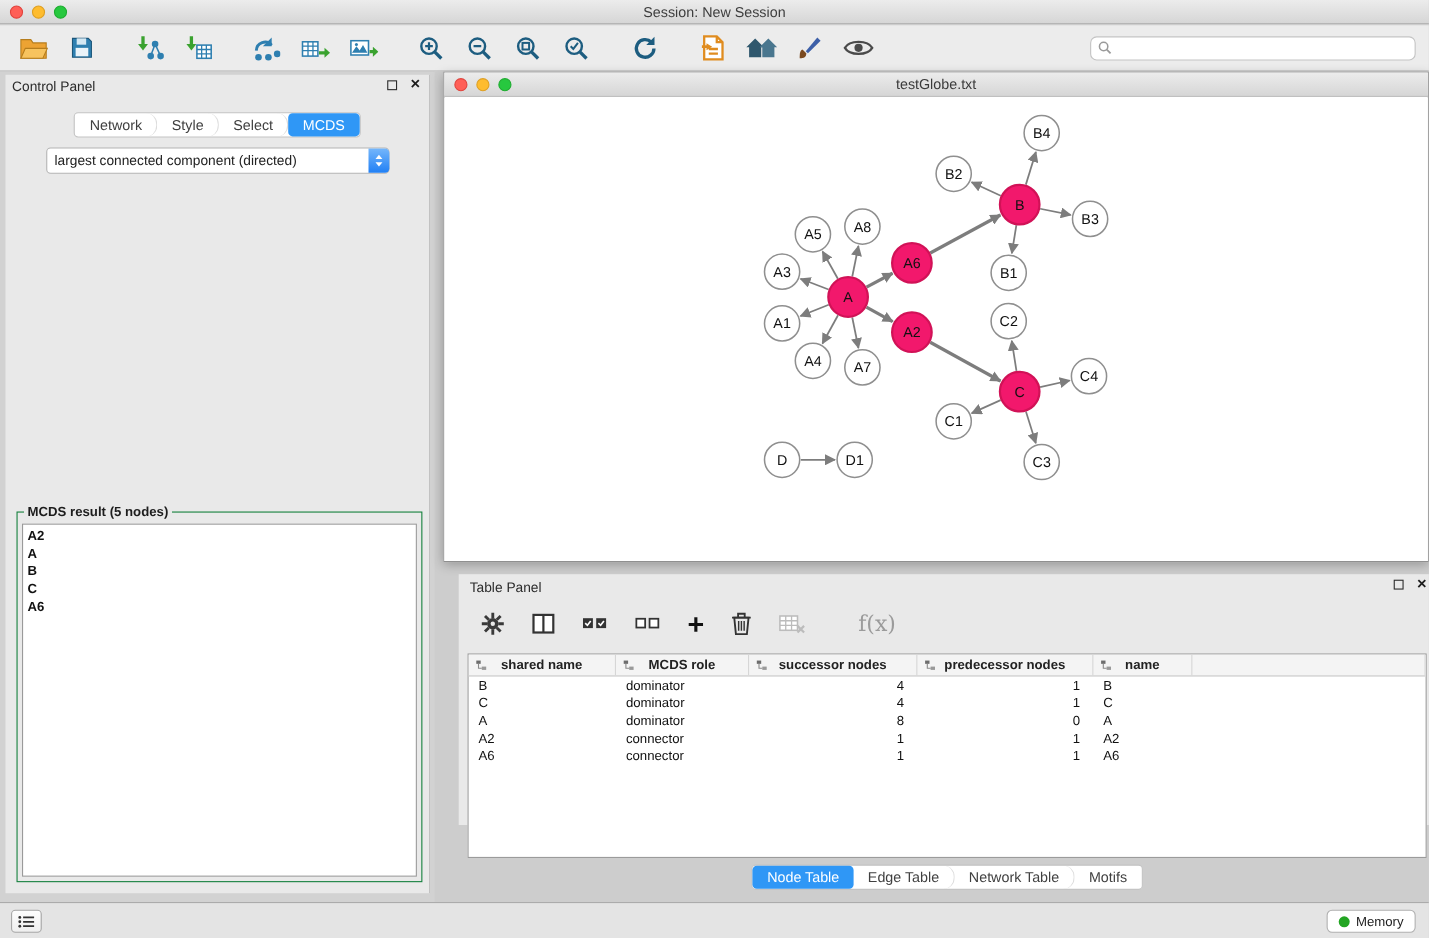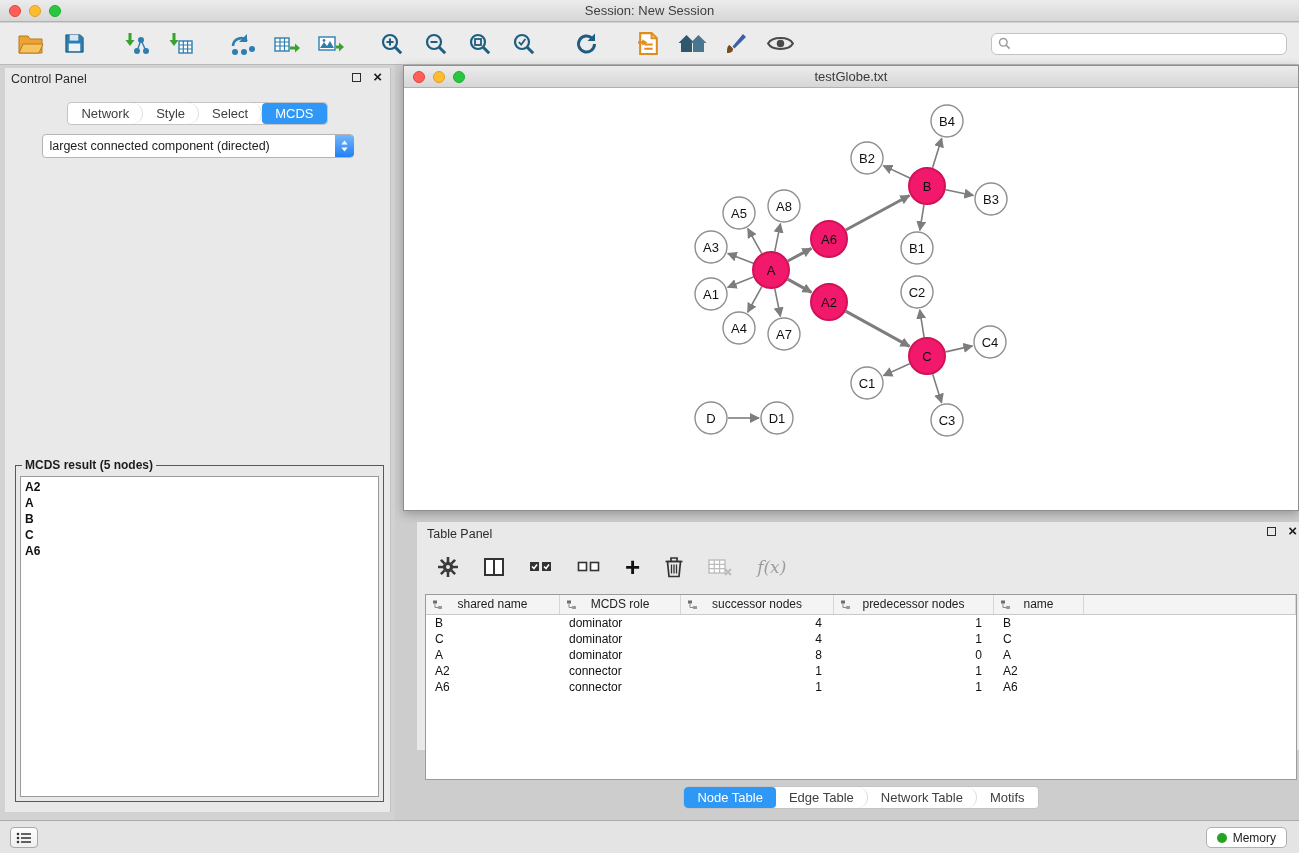--- a/index.html
+++ b/index.html
@@ -54,24 +54,24 @@
   .net-canvas{position:absolute;left:0;right:0;top:23px;bottom:0;background:#fff;overflow:hidden;}
   .net-canvas svg{display:block;}
   .net-canvas svg text{font-family:"Liberation Sans",sans-serif;}
 
   
   .table-panel{position:absolute;left:22px;top:457px;width:888px;height:228px;background:#e9e9e9;}
   .tp-header{position:relative;height:22px;padding:5px 8px 0 10px;font-size:12.5px;color:#2c2c2c;}
   .tp-toolbar{position:absolute;top:26px;left:0;right:0;height:38px;display:flex;align-items:center;gap:24px;padding-left:20px;}
   .tp-btn{display:flex;align-items:center;justify-content:center;}
   .plus-glyph{font-size:26px;font-weight:bold;color:#111;line-height:22px;}
-  .fx-glyph{font-family:"DejaVu Serif",serif;font-style:italic;font-size:17px;color:#9b9b9b;}
+  .fx-glyph{font-family:"DejaVu Serif",serif;font-size:20px;color:#9b9b9b;margin-left:23px;}
   .table-wrap{position:absolute;left:8px;top:72px;width:872px;height:186px;background:#fff;border:1px solid #9b9b9b;overflow:hidden;}
   .thead,.tr{display:grid;grid-template-columns:134px 121px 153px 160px 90px 1fr;}
-  .thead{background:#f4f4f4;border-bottom:1px solid #c9c9c9;height:20px;}
+  .thead{background:#f4f4f4;border-bottom:1px solid #c9c9c9;height:20px;font-weight:bold;}
   .th{position:relative;font-size:12px;color:#222;text-align:center;line-height:19px;border-right:1px solid #d6d6d6;overflow:hidden;}
   .th .colicon{position:absolute;left:6px;top:5px;}
   .tr{height:16px;}
   .td{font-size:12px;line-height:16px;color:#111;white-space:nowrap;overflow:hidden;}
   .td.c0,.td.c1,.td.c4{padding-left:9px;text-align:left;}
   .td.c2,.td.c3{padding-right:12px;text-align:right;}
   .table-tabs{position:absolute;left:0;right:0;top:264px;display:flex;justify-content:center;}
 
   
   .statusbar{position:absolute;left:0;right:0;bottom:0;height:33px;background:#e4e4e4;border-top:1px solid #ababab;}

